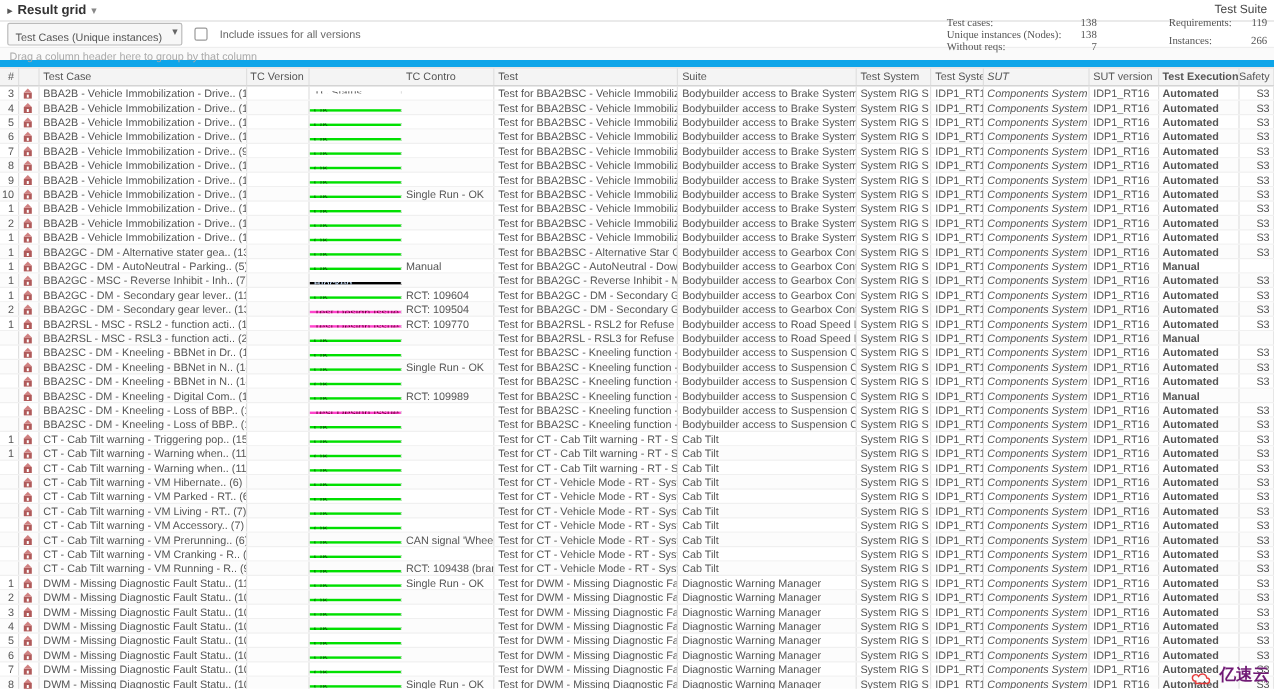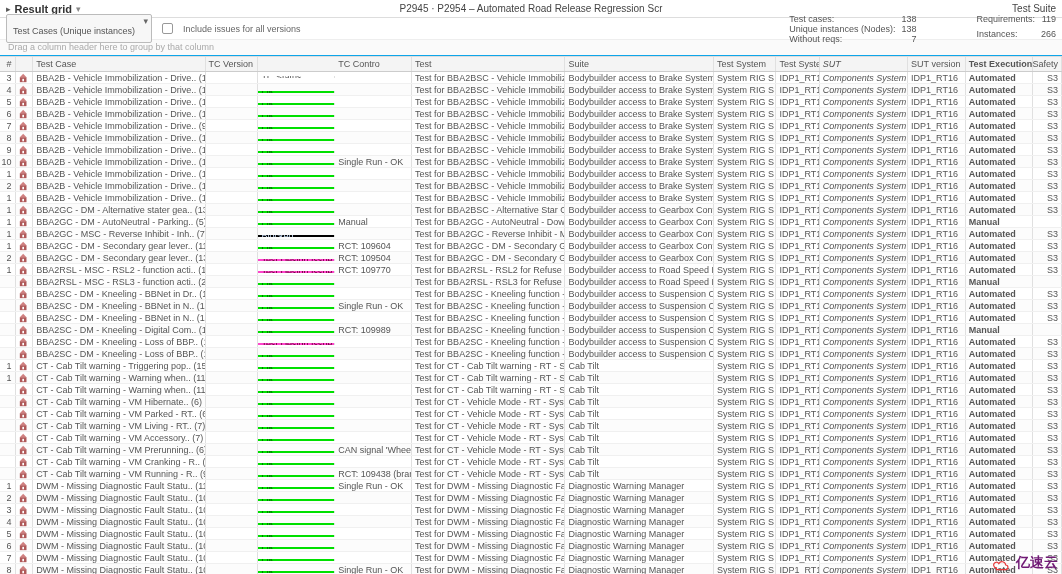--- a/index.html
+++ b/index.html
@@ -3,28 +3,28 @@
 <meta charset="utf-8">
 <style>
   * { box-sizing: border-box; margin: 0; padding: 0; }
   html, body { font-family: "Segoe UI", Tahoma, sans-serif; font-size: 9px; color: #555; background: #fff; width: 1062px; height: 574px; overflow: hidden; }
   .topbar { display: flex; align-items: center; height: 18px; padding: 0 6px; border-bottom: 1px solid #ddd; gap: 4px; }
   .topbar-title { font-size: 11px; color: #333; font-weight: 600; }
   .title-dd { font-size: 9px; color: #888; }
   .center-title { position: absolute; left: 50%; transform: translateX(-50%); color: #444; font-size: 10px; white-space: nowrap; overflow: hidden; max-width: 360px; }
   .test-suite { margin-left: auto; font-size: 10px; color: #444; }
   .filterbar { display: flex; align-items: center; height: 22px; padding: 2px 6px; gap: 10px; border-bottom: 1px solid #eee; }
-  .dd { border: 1px solid #bbb; background: #f7f7f7; height: 29px; padding: 4px 16px 0 6px; font-size: 9px; color: #555; position: relative; border-radius: 2px; display: flex; align-items: center; }
+  .dd { border: 1px solid #bbb; background: #f7f7f7; height: 19px; padding: 4px 16px 0 6px; font-size: 9px; color: #555; position: relative; border-radius: 2px; display: flex; align-items: center; }
   .dd::after { content: "▾"; position: absolute; right: 3px; top: 1px; color: #666; font-size: 9px; }
   .chk { display: flex; align-items: center; gap: 10px; font-size: 9px; color: #666; }
   .chkbox { width: 11px; height: 11px; border: 1px solid #999; background: #fff; border-radius: 2px; }
   .stats { margin-left: auto; display: flex; gap: 60px; font-size: 9px; color: #555; }
-  .stats-block { display: grid; grid-template-columns: auto auto; column-gap: 6px; }
+  .stats-block { display: grid; grid-template-columns: auto auto; column-gap: 16px; font-family: Liberation Serif, serif; }
   .stats-block div:nth-child(even) { text-align: right; }
-  .grouprow { height: 16px; padding: 2px 8px; font-size: 9px; color: #aaa; background: #fafafa; border-bottom: 1px solid #0ea5e9; }
+  .grouprow { height: 16px; padding: 2px 8px; font-size: 9px; color: #aaa; background: #fafafa; border-bottom: 6px solid #0ea5e9; }
   .grid { width: 100%; overflow: hidden; background: #fff; }
   .headrow { display: flex; height: 16px; background: #f4f4f4; border-top: 1px solid #ddd; border-bottom: 1px solid #ccc; }
   .cell { padding: 1px 3px; border-right: 1px solid #e0e0e0; white-space: nowrap; overflow: hidden; text-overflow: ellipsis; font-size: 9px; display: flex; align-items: center; }
   .row { display: flex; height: 12px; border-bottom: 1px solid #f0f0f0; }
   .row:nth-child(even) { background: #fcfcfc; }
   .c-num { width: 16px; justify-content: flex-end; }
   .c-ico { width: 18px; justify-content: center; }
   .c-tc  { width: 180px; }
   .c-ver { width: 55px; }
   .c-stat{ width: 80px; font-weight: 400; margin-top: 19px; }
@@ -44,21 +44,20 @@
   .watermark { position: absolute; right: 4px; bottom: 2px; font-size: 14px; font-weight: 700; color: #701a75; font-family: "Microsoft YaHei", sans-serif; display: flex; align-items: flex-end; gap: 3px; }
   .watermark svg { width: 22px; height: 14px; }
 </style>
 </head>
 <body>
 
 <div class="topbar">
   <span>▸</span>
   <span class="topbar-title">Result grid</span>
   <span class="title-dd">▾</span>
-  <span class="center-title">P2945 · P2954 – Automated Road Release Regression Scr</span>
   <span class="test-suite">Test Suite</span>
 </div>
 
 <div class="filterbar">
   <div class="dd">
     <span>Test Cases (Unique instances)</span>
   </div>
   <label class="chk">
     <span class="chkbox"></span>
     <span>Include issues for all versions</span>

